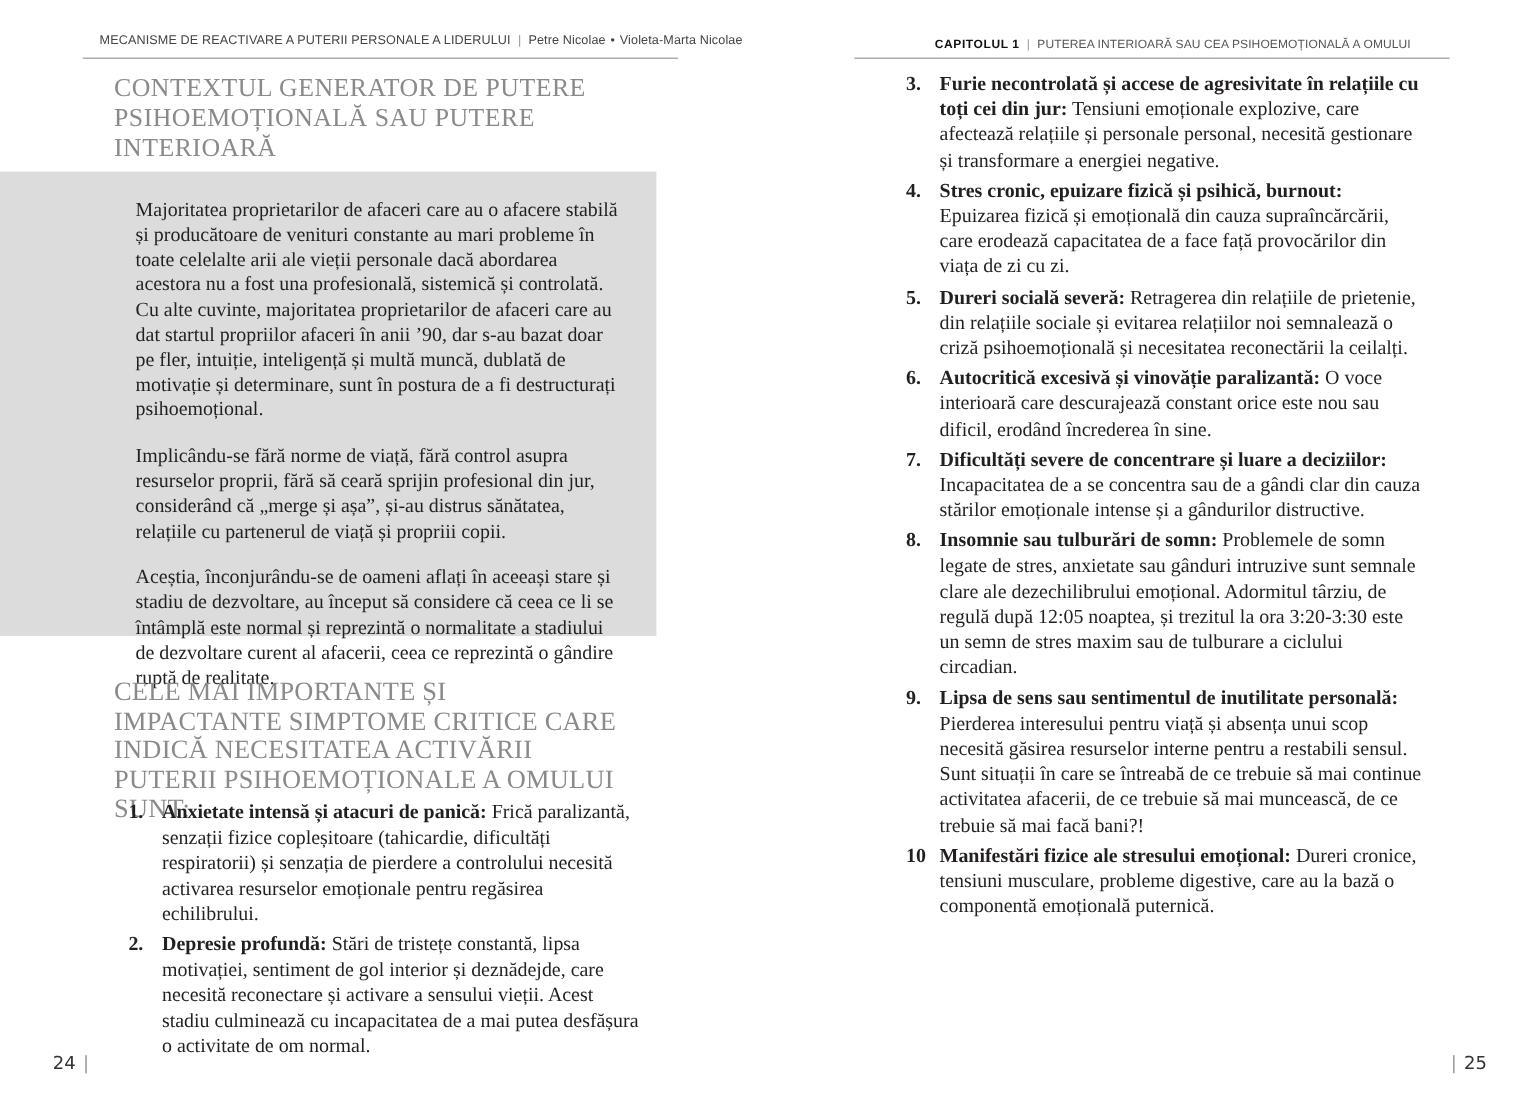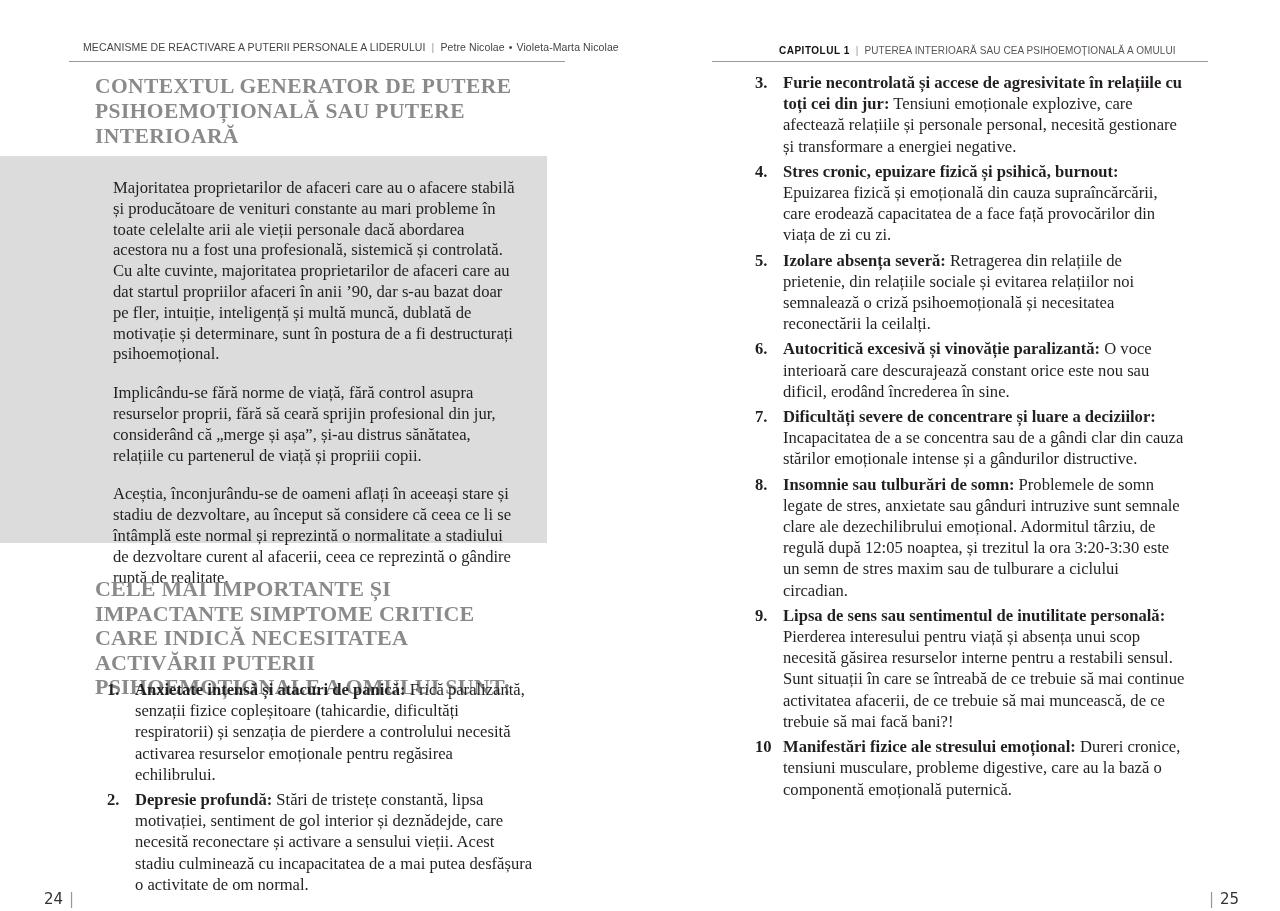--- a/index.html
+++ b/index.html
@@ -1,42 +1,42 @@
 <!DOCTYPE html>
 <html><head>
 <meta charset="utf-8">
 <style>
   html, body { margin: 0; padding: 0; }
   body {
     width: 1280px; height: 911px; position: relative; overflow: hidden;
     background: #ffffff; color: #231f20;
     font-family: "DejaVu Serif", serif;
   }
-  .page { position: absolute; top: 17px; height: 726px; }
+  .page { position: absolute; top: 4px; height: 726px; }
   .page-left { left: 0; width: 640px; }
   .page-right { left: 640px; width: 640px; }
 
   .running-head {
     position: absolute; top: 24px;
     font-family: "Liberation Sans", sans-serif;
     font-size: 10.5px; color: #444; white-space: nowrap;
     letter-spacing: 0.1px;
   }
   .running-head .sep { color: #999; padding: 0 6px; }
   .running-head .dot { padding: 0 4px; }
   .running-head .chap-label { font-weight: bold; color: #111; letter-spacing: 0.5px; }
   .rh-left { left: 83px; }
   .rh-right { left: 139px; top: 28px; font-size: 10px; color: #555; }
   .rule { position: absolute; height: 1px; background: #9a9a9a; }
   .rule-left { left: 69px; width: 496px; top: 44px; }
   .rule-right { left: 72px; width: 496px; top: 44px; }
 
   .heading {
     position: absolute; margin: 0;
-    font-family: "Liberation Serif", serif; font-weight: bold;
+    font-family: "Liberation Serif", serif; font-weight: normal;
     color: #8a8a8a; text-transform: uppercase;
   }
   .h-main { left: 95px; top: 57px; width: 430px; font-size: 21.5px; line-height: 25px; letter-spacing: 0.4px; }
   .h-sub { left: 95px; top: 560px; width: 420px; font-size: 22px; line-height: 24.5px; letter-spacing: 0.2px; }
 
   .gray-box {
     position: absolute; left: 0; top: 139px; width: 547px; height: 387px;
     background: #dcdcdc;
   }
   .intro {
@@ -102,21 +102,21 @@
   <div class="rule rule-right"></div>
 
   <ol class="sym-list" id="right-list" style="left:115px; top:55px; width:430px;">
     <li class="sym-item">
       <span class="sym-num">3.</span><span class="sym-title">Furie necontrolată și accese de agresivitate în relațiile cu toți cei din jur:</span><span> Tensiuni emoționale explozive, care afectează relațiile și personale personal, necesită gestionare și transformare a energiei negative.</span>
     </li>
     <li class="sym-item">
       <span class="sym-num">4.</span><span class="sym-title">Stres cronic, epuizare fizică și psihică, burnout:</span><span> Epuizarea fizică și emoțională din cauza supraîncărcării, care erodează capacitatea de a face față provocărilor din viața de zi cu zi.</span>
     </li>
     <li class="sym-item">
-      <span class="sym-num">5.</span><span class="sym-title">Izolare absența severă:</span><span> Retragerea din relațiile de prietenie, din relațiile sociale și evitarea relațiilor noi semnalează o criză psihoemoțională și necesitatea reconectării la ceilalți.</span>
+      <span class="sym-num">5.</span><span class="sym-title">Dureri socială severă:</span><span> Retragerea din relațiile de prietenie, din relațiile sociale și evitarea relațiilor noi semnalează o criză psihoemoțională și necesitatea reconectării la ceilalți.</span>
     </li>
     <li class="sym-item">
       <span class="sym-num">6.</span><span class="sym-title">Autocritică excesivă și vinovăție paralizantă:</span><span> O voce interioară care descurajează constant orice este nou sau dificil, erodând încrederea în sine.</span>
     </li>
     <li class="sym-item">
       <span class="sym-num">7.</span><span class="sym-title">Dificultăți severe de concentrare și luare a deciziilor:</span><span> Incapacitatea de a se concentra sau de a gândi clar din cauza stărilor emoționale intense și a gândurilor distructive.</span>
     </li>
     <li class="sym-item">
       <span class="sym-num">8.</span><span class="sym-title">Insomnie sau tulburări de somn:</span><span> Problemele de somn legate de stres, anxietate sau gânduri intruzive sunt semnale clare ale dezechilibrului emoțional. Adormitul târziu, de regulă după 12:05 noaptea, și trezitul la ora 3:20-3:30 este un semn de stres maxim sau de tulburare a ciclului circadian.</span>
     </li>

